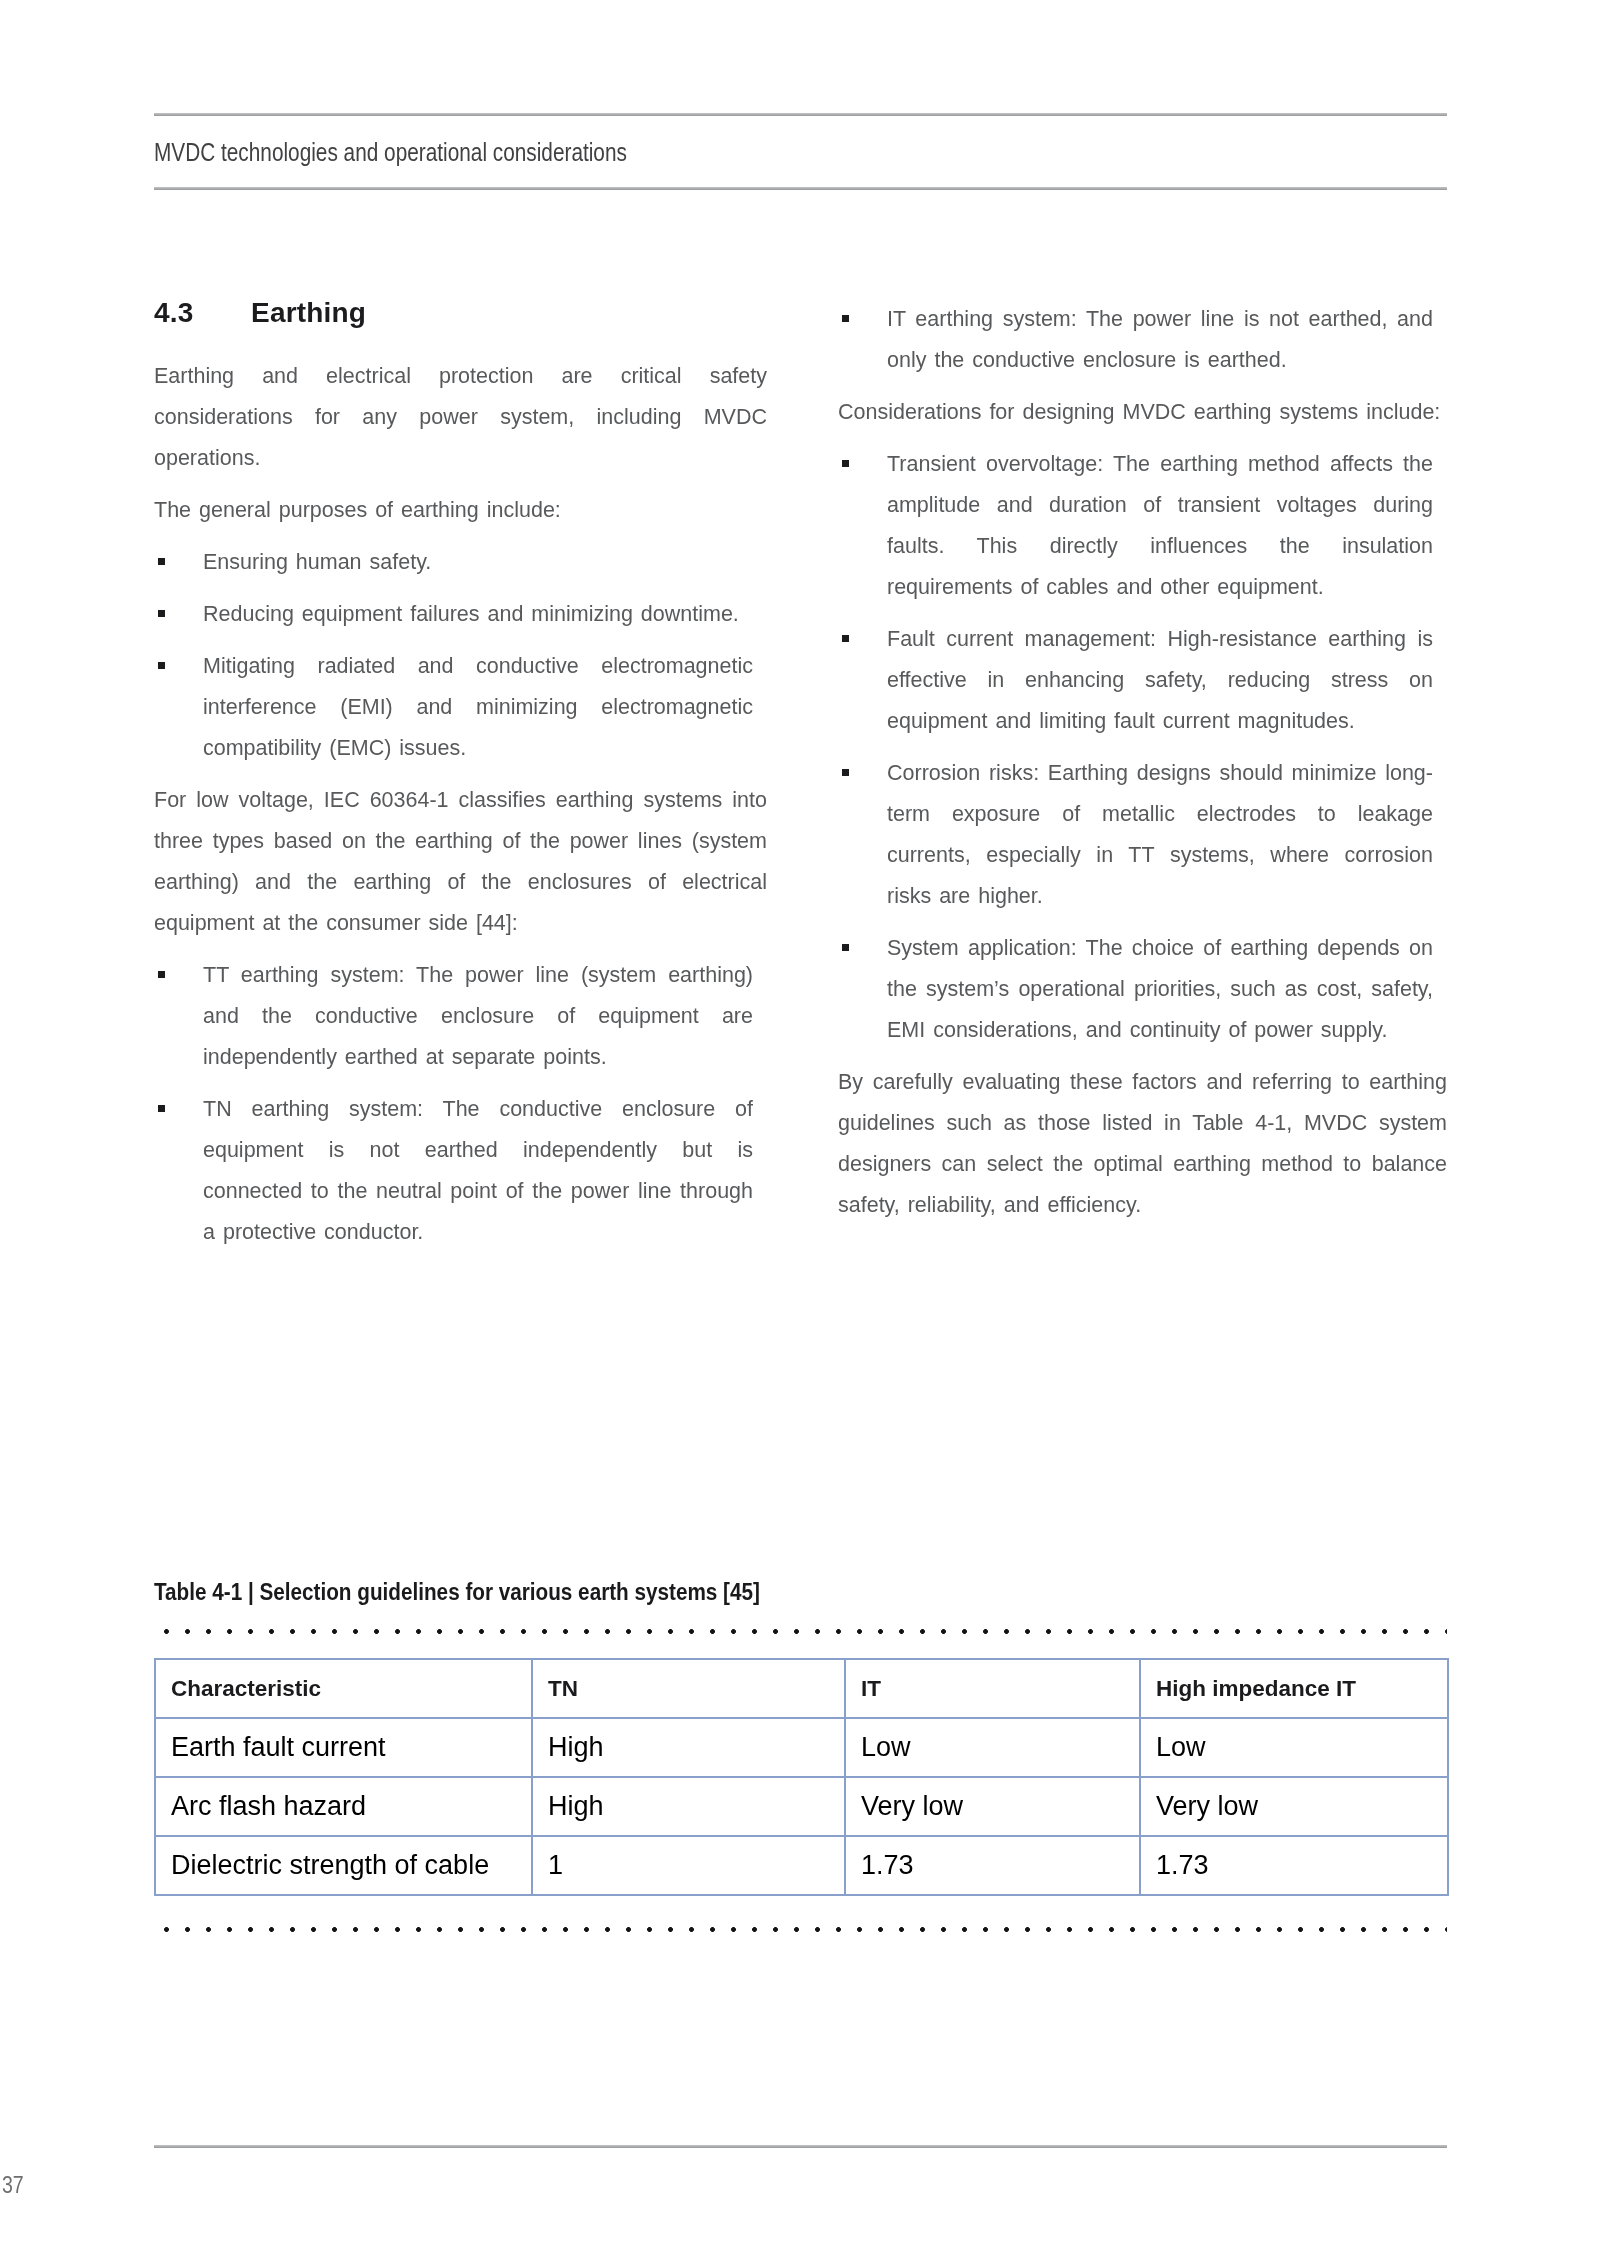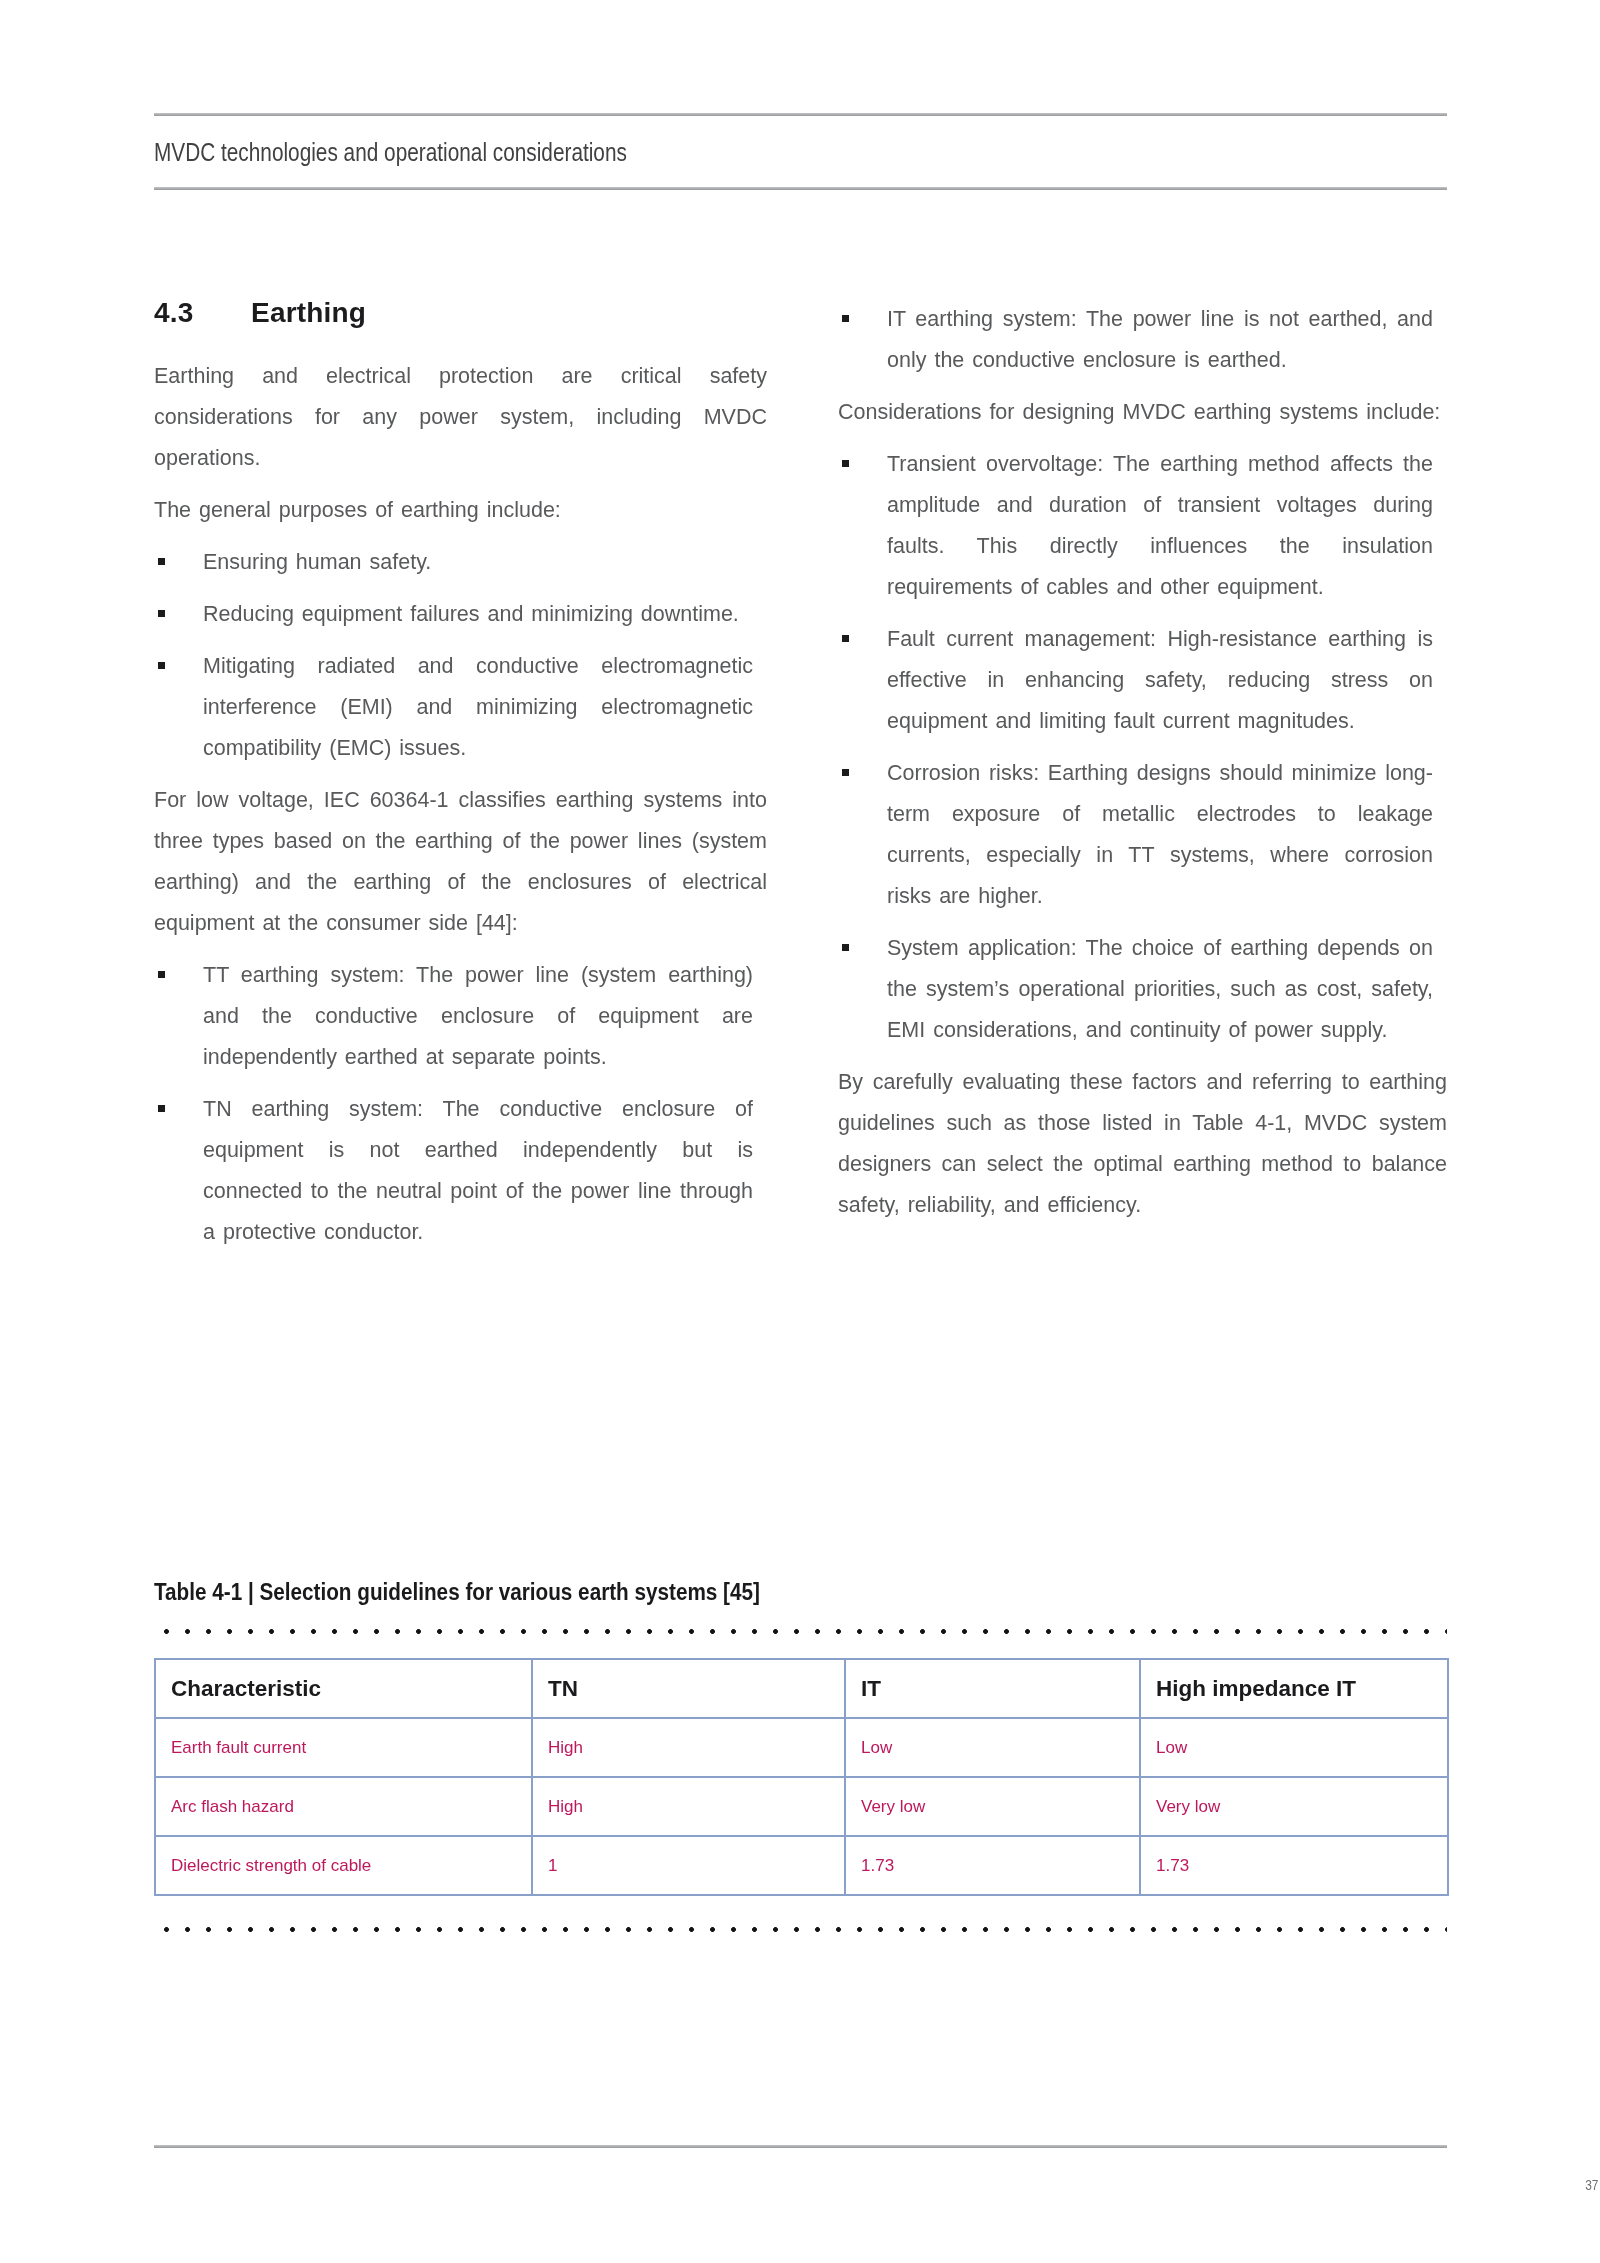--- a/index.html
+++ b/index.html
@@ -112,32 +112,32 @@
     padding: 0 8px 0 15px;
     vertical-align: middle;
     text-align: left;
   }
   table.earth th {
     font-size: 22.5px;
     color: #1b1b1d;
     font-weight: bold;
   }
   table.earth td {
-    font-size: 17px;
-    color: #be185d;
+    font-size: 27px;
+    color: #000000;
     font-weight: normal;
   }
 
   .page-number {
     position: absolute;
     left: 0;
     top: 2170px;
     width: 100%;
-    text-align: right;
-    font-size: 14px;
+    text-align: left;
+    font-size: 23px;
     line-height: 30px;
     color: #6d6e70;
   }
   .page-number span {
     display: inline-block;
     transform: scaleX(0.85);
     transform-origin: 50% 50%;
   }
 </style>
 </head>

